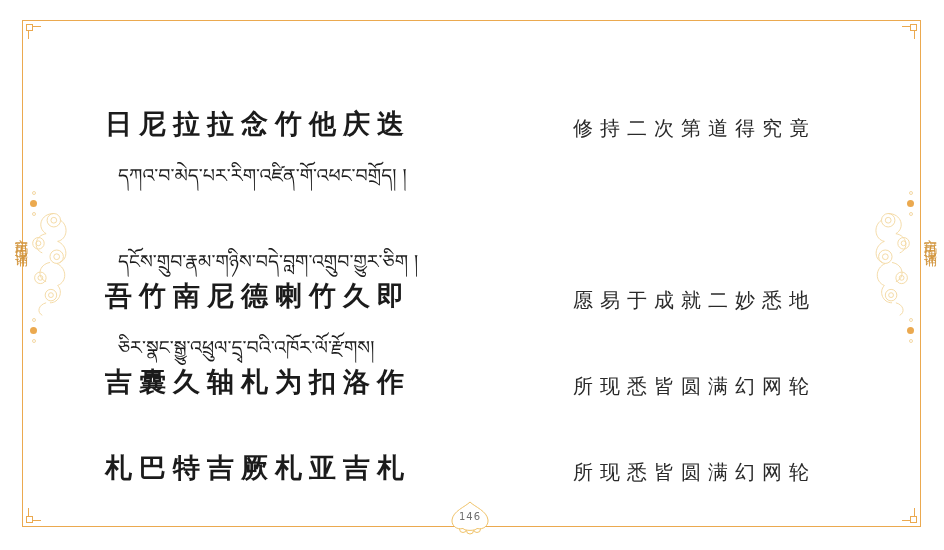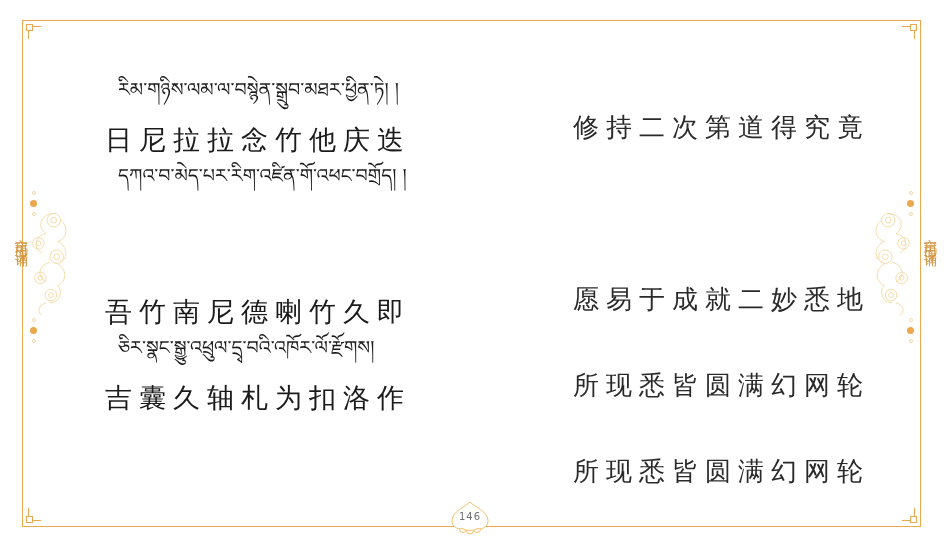--- a/index.html
+++ b/index.html
@@ -42,24 +42,24 @@
   .dots-rt{left:906px;top:191px;} .dots-rb{left:906px;top:318px;}
 
   .cloud{position:absolute;top:206px;width:48px;height:112px;}
   .cloud-left{left:25px;}
   .cloud-right{left:869px;transform:scaleX(-1);}
 
   
   .verse-row{position:absolute;left:105px;width:790px;height:74px;}
   .tibetan-line{position:absolute;left:13px;top:0;font-size:19px;line-height:26px;
     color:var(--text-dark);font-family:"DejaVu Sans",sans-serif;white-space:nowrap;}
-  .translit-line{position:absolute;left:0;top:48px;font-size:27px;line-height:32px;
-    font-weight:400;letter-spacing:7px;color:var(--text-dark);
+  .translit-line{position:absolute;left:0;top:32px;font-size:27px;line-height:32px;
+    font-weight:700;letter-spacing:7px;color:var(--text-dark);
     font-family:"Liberation Sans","DejaVu Sans",sans-serif;white-space:nowrap;}
-  .translation-line{position:absolute;left:468px;top:37px;font-size:26px;line-height:30px;
+  .translation-line{position:absolute;left:468px;top:37px;font-size:20px;line-height:30px;
     letter-spacing:7px;color:var(--translation-dark);
     font-family:"Liberation Serif","DejaVu Serif",serif;white-space:nowrap;}
   .row-0{top:76px;} .row-1{top:162px;} .row-2{top:248px;} .row-3{top:334px;} .row-4{top:420px;}
 
   
   .page-badge{position:absolute;left:448px;top:501px;width:44px;height:34px;}
   .page-number{position:absolute;left:0;top:10px;width:44px;text-align:center;
     font-family:"DejaVu Sans",sans-serif;font-size:10px;color:var(--page-number-gray);
     letter-spacing:1px;}
 </style>
@@ -130,37 +130,38 @@
     <circle cx="27" cy="92" r="6"></circle>
       <circle cx="27" cy="92" r="2.5"></circle>
     <path d="M22 100 C 14 102, 12 110, 18 113"></path>
   </g>
 </svg>
 
 <div class="side-label side-label-left">宁玛巴课诵</div>
 <div class="side-label side-label-right">宁玛巴课诵</div>
 
 <div class="verse-row row-0">
-  <div class="tibetan-line">རིམ་གཉིས་ལམ་ལ་བསྙེན་སྒྲུབ་མཐར་ཕྱིན་ཏེ། །</div>
   <div class="translit-line">日尼拉拉念竹他庆迭</div>
   <div class="translation-line">修持二次第道得究竟</div>
 </div>
 <div class="verse-row row-1">
   <div class="tibetan-line">དཀའ་བ་མེད་པར་རིག་འཛིན་གོ་འཕང་བགྲོད། །</div>
 </div>
 <div class="verse-row row-2">
+  <div class="tibetan-line">དངོས་གྲུབ་རྣམ་གཉིས་བདེ་བླག་འགྲུབ་གྱུར་ཅིག །</div>
   <div class="translit-line">吾竹南尼德喇竹久即</div>
   <div class="translation-line">愿易于成就二妙悉地</div>
 </div>
 <div class="verse-row row-3">
   <div class="tibetan-line">ཅིར་སྣང་སྒྱུ་འཕྲུལ་དྲྭ་བའི་འཁོར་ལོ་རྫོགས།</div>
   <div class="translit-line">吉囊久轴札为扣洛作</div>
   <div class="translation-line">所现悉皆圆满幻网轮</div>
 </div>
 <div class="verse-row row-4">
+  <div class="translit-line">札巴特吉厥札亚吉札</div>
   <div class="translation-line">所现悉皆圆满幻网轮</div>
 </div>
 
 <div class="page-badge">
   <svg width="44" height="34" viewBox="0 0 44 34">
     <g stroke="#F0C36A" stroke-width="1">
       <circle cx="15" cy="28" r="3.5" fill="#ffffff"></circle>
       <circle cx="22" cy="29.5" r="3.5" fill="#ffffff"></circle>
       <circle cx="29" cy="28" r="3.5" fill="#ffffff"></circle>
       <path fill="#ffffff" d="M22 1 C27 6 39 10 40 19 C40.5 25 35 29 29 27.5 C27 30 17 30 15 27.5 C9 29 3.5 25 4 19 C5 10 17 6 22 1 Z"></path>

